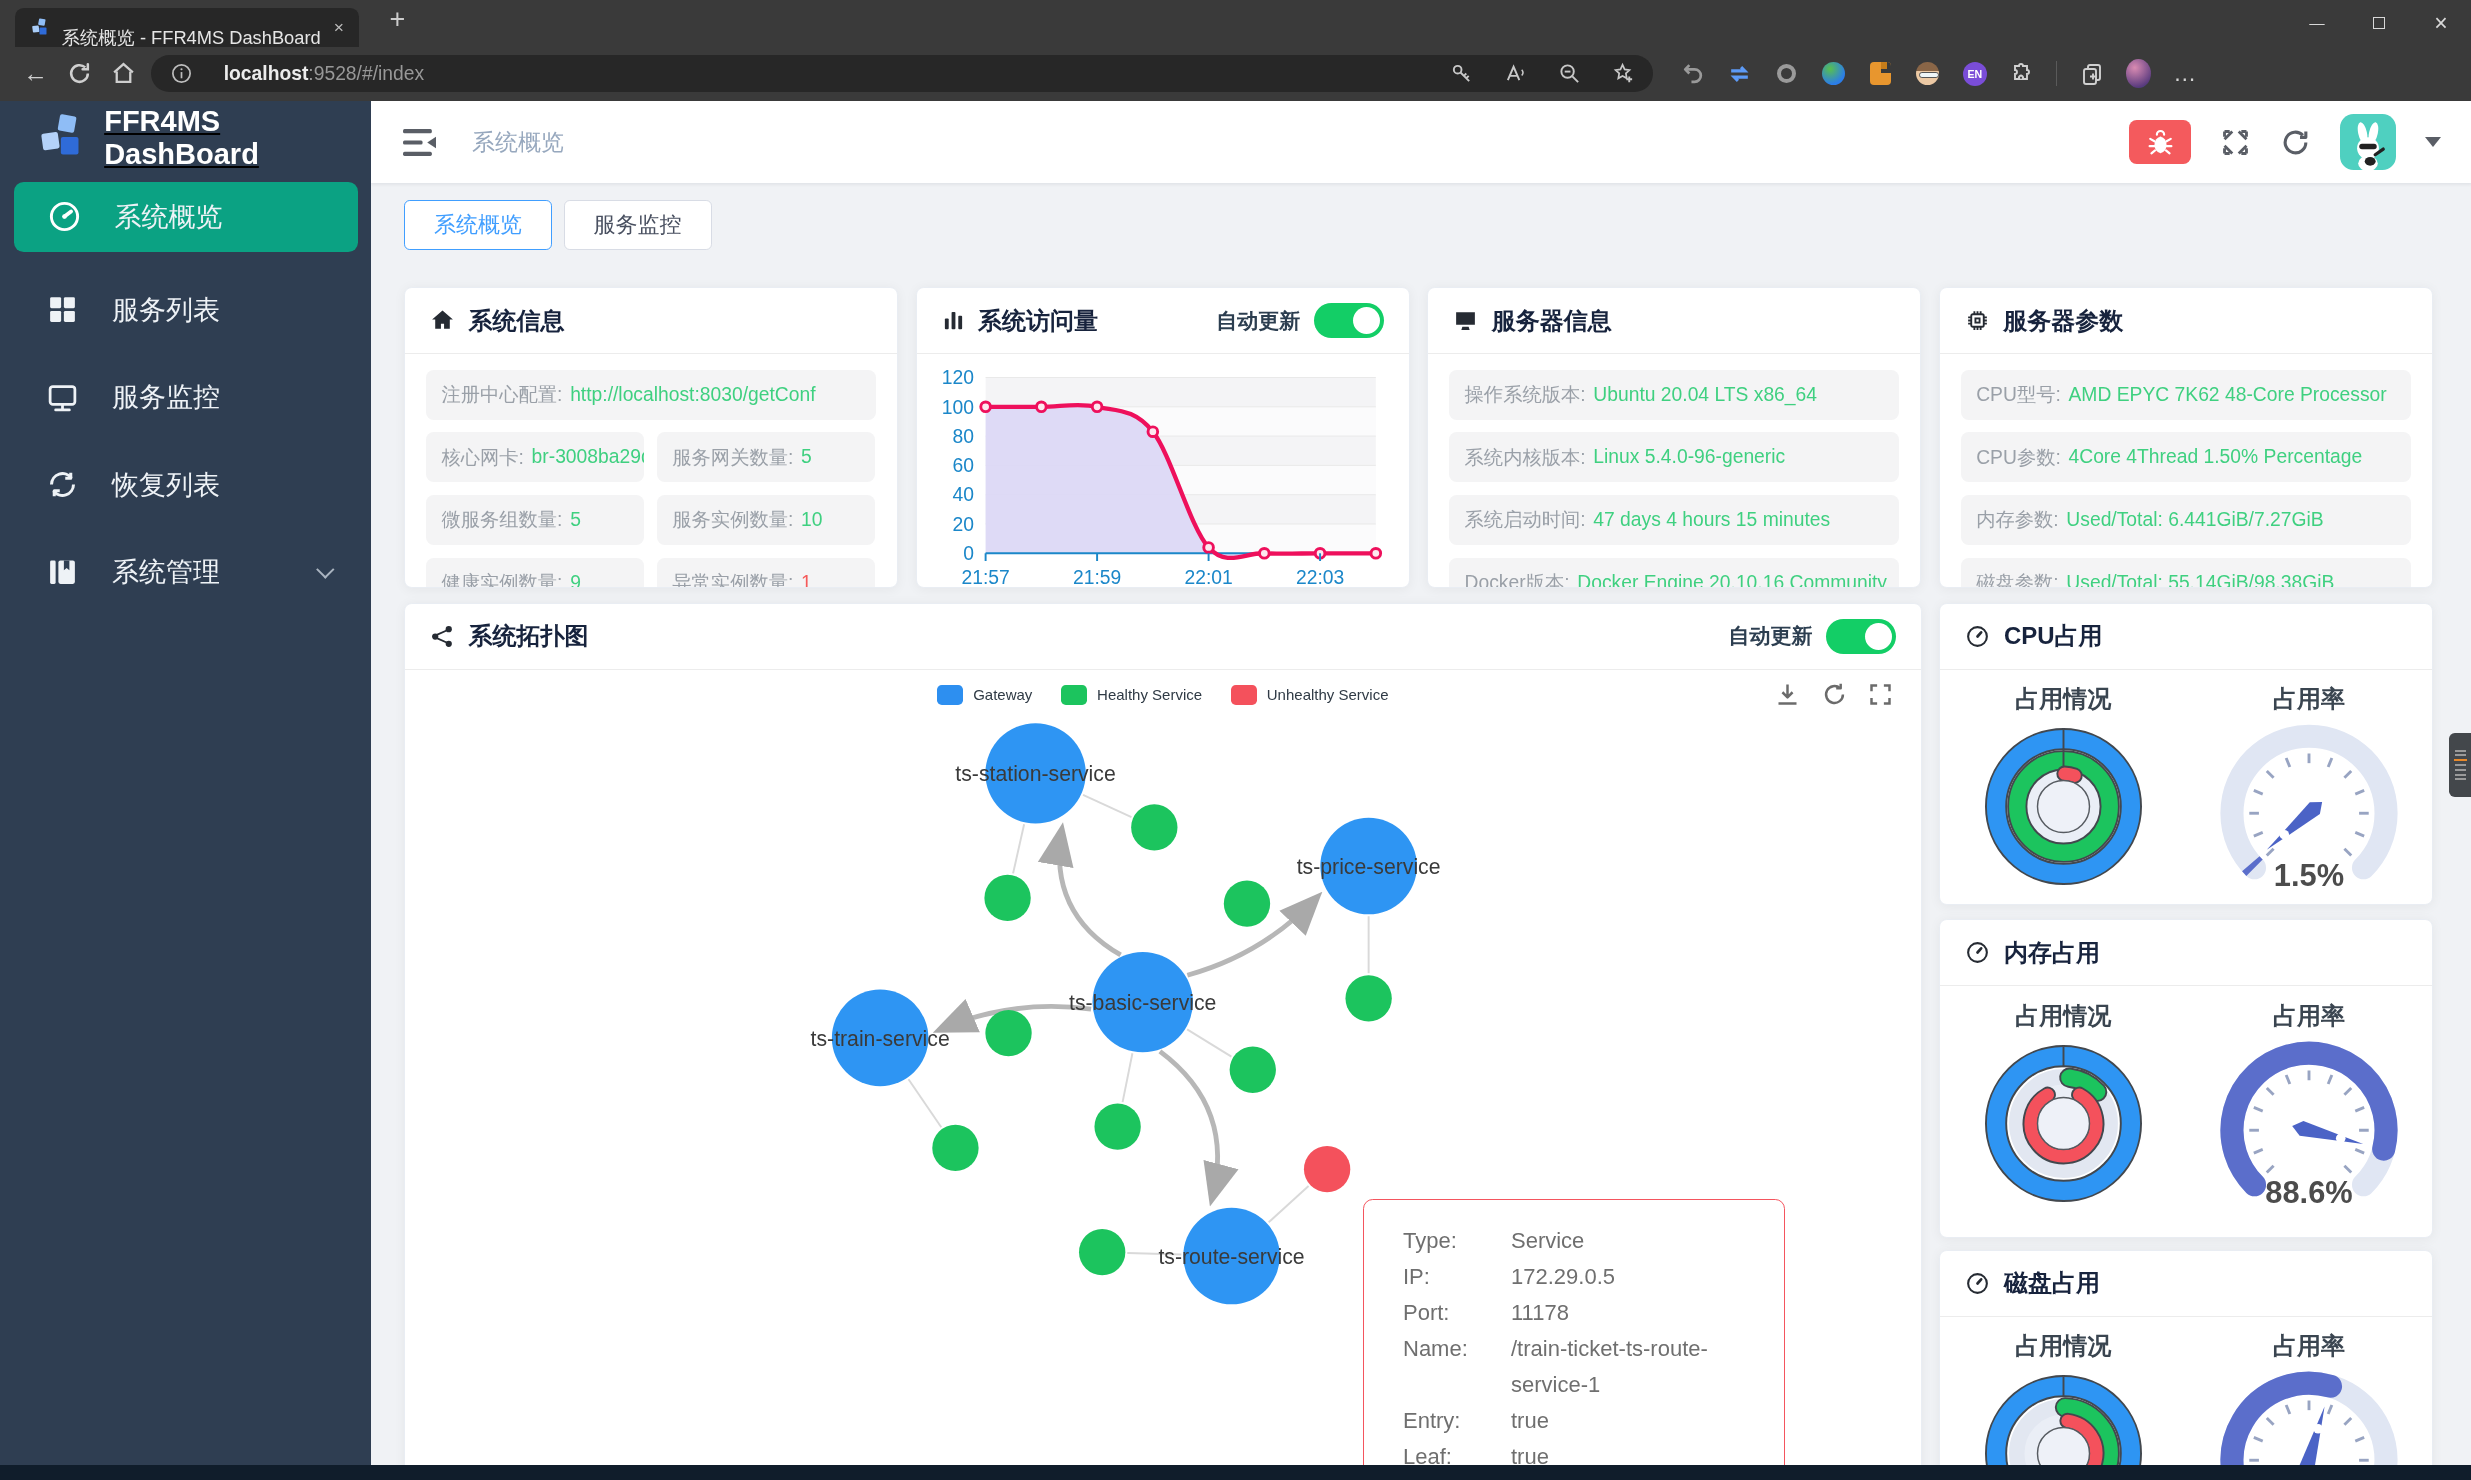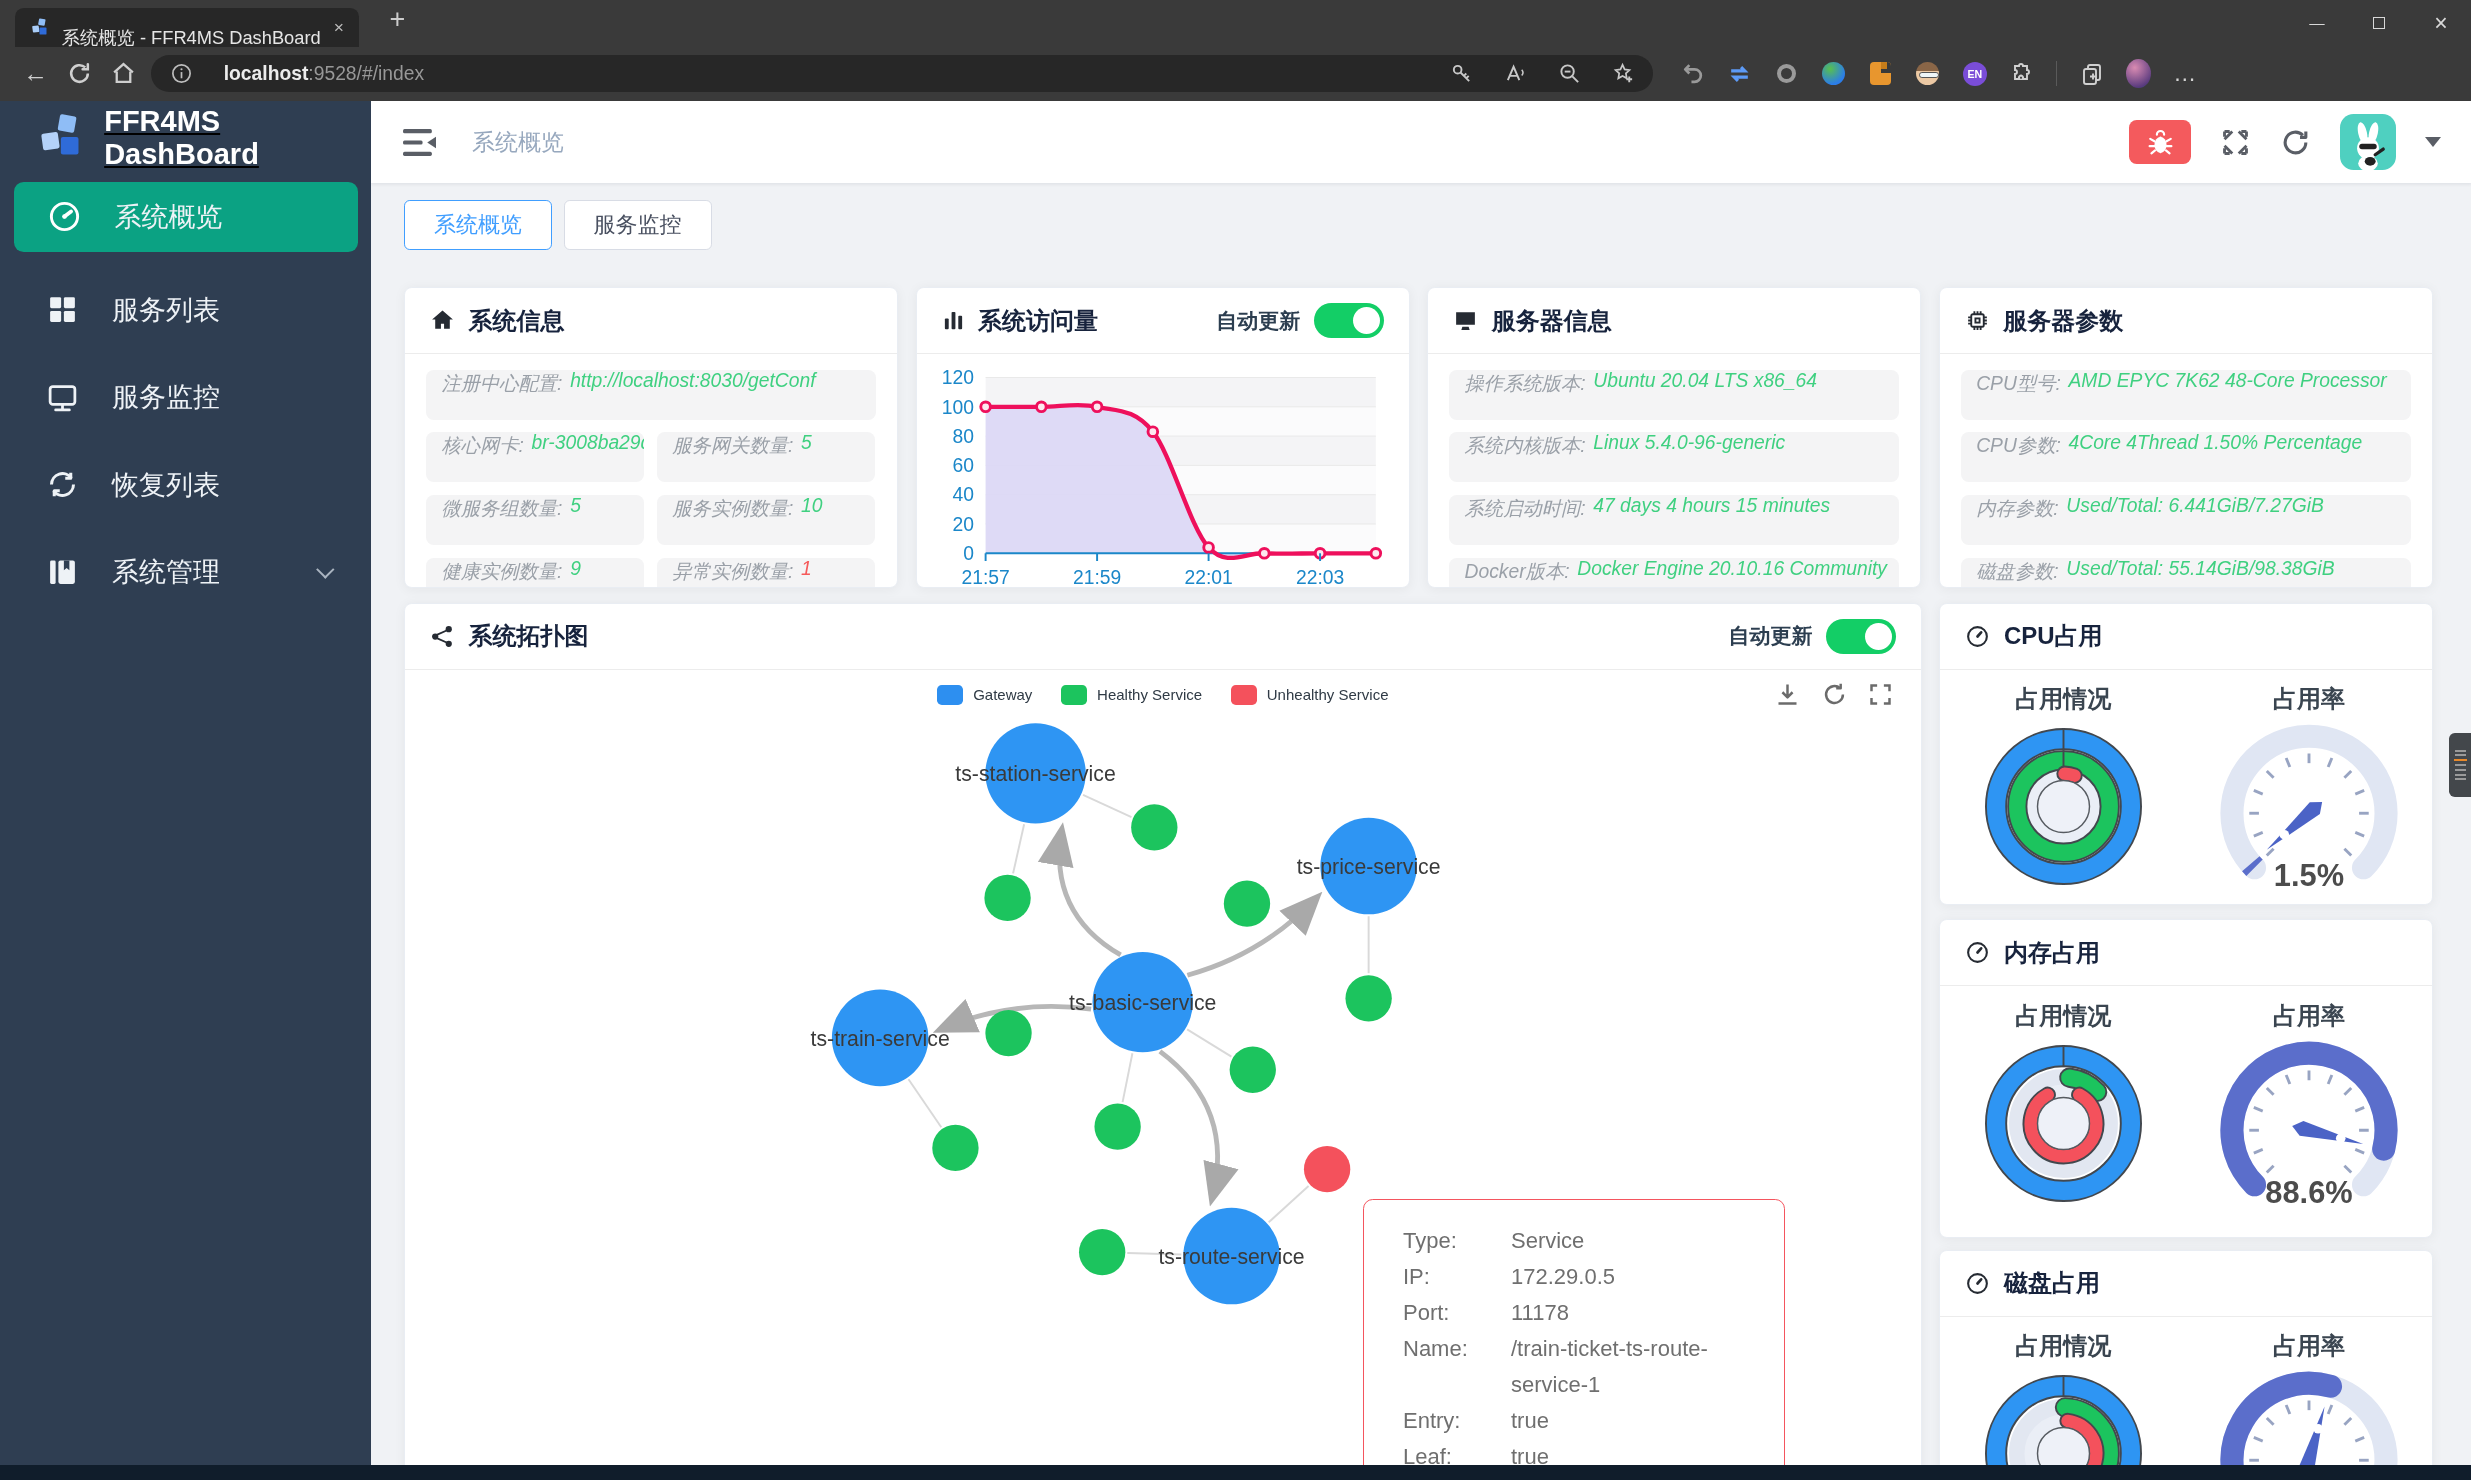--- a/index.html
+++ b/index.html
@@ -60,21 +60,21 @@
   .content { padding:37px 39px 0 33px; }
   .card { background:#fff; border:1px solid #e9edf3; border-radius:7.7px; box-shadow:0 1.9px 11.6px rgba(0,0,0,.05); overflow:hidden; }
   .chead { height:66px; display:flex; align-items:center; gap:13.5px; padding:0 25px; border-bottom:1px solid #ececec; font-size:24px; font-weight:bold; color:#17233d; }
   .auto { margin-left:auto; display:flex; align-items:center; gap:13.5px; font-size:21px; font-weight:bold; color:#2c3e50; }
   .switch { width:70px; height:35px; border-radius:17.4px; background:#13ce66; position:relative; flex-shrink:0; }
   .switch::after { content:""; position:absolute; right:3.9px; top:3.9px; width:27px; height:27px; border-radius:50%; background:#fff; }
 
   .row1 { display:flex; gap:17.4px; }
   .r1card { flex:1; height:301px; }
   .pills { padding:15.4px 21px; display:flex; flex-wrap:wrap; gap:12.6px; }
-  .pill { height:50px; background:#f4f4f5; border-radius:7.7px; display:flex; align-items:flex-start; padding:0 15.4px; font-size:19.3px; white-space:nowrap; overflow:hidden;font-style:italic; }
+  .pill { height:50px; background:#f4f4f5; border-radius:7.7px; display:flex; align-items:center; padding:0 15.4px; font-size:19.3px; white-space:nowrap; overflow:hidden; }
   .pill .lb { color:#9aa0a8; margin-right:7.7px; flex-shrink:0; }
   .pill .vl { color:#3fd080; }
   .pill .vl.red { color:#f55a5a; }
   .pill.wide { width:100%; }
   .pill.half { width:calc(50% - 6.8px); }
 
   .row2 { display:flex; gap:17.4px; margin-top:14.5px; }
   .topo-card { width:1518px; height:877px; position:relative; flex-shrink:0; }
   .legend { position:absolute; top:81px; left:0; right:0; display:flex; justify-content:center; gap:29px; align-items:center; font-size:15px; color:#2f3a45; z-index:3; }
   .lg-item { display:flex; align-items:center; gap:9.7px; }

